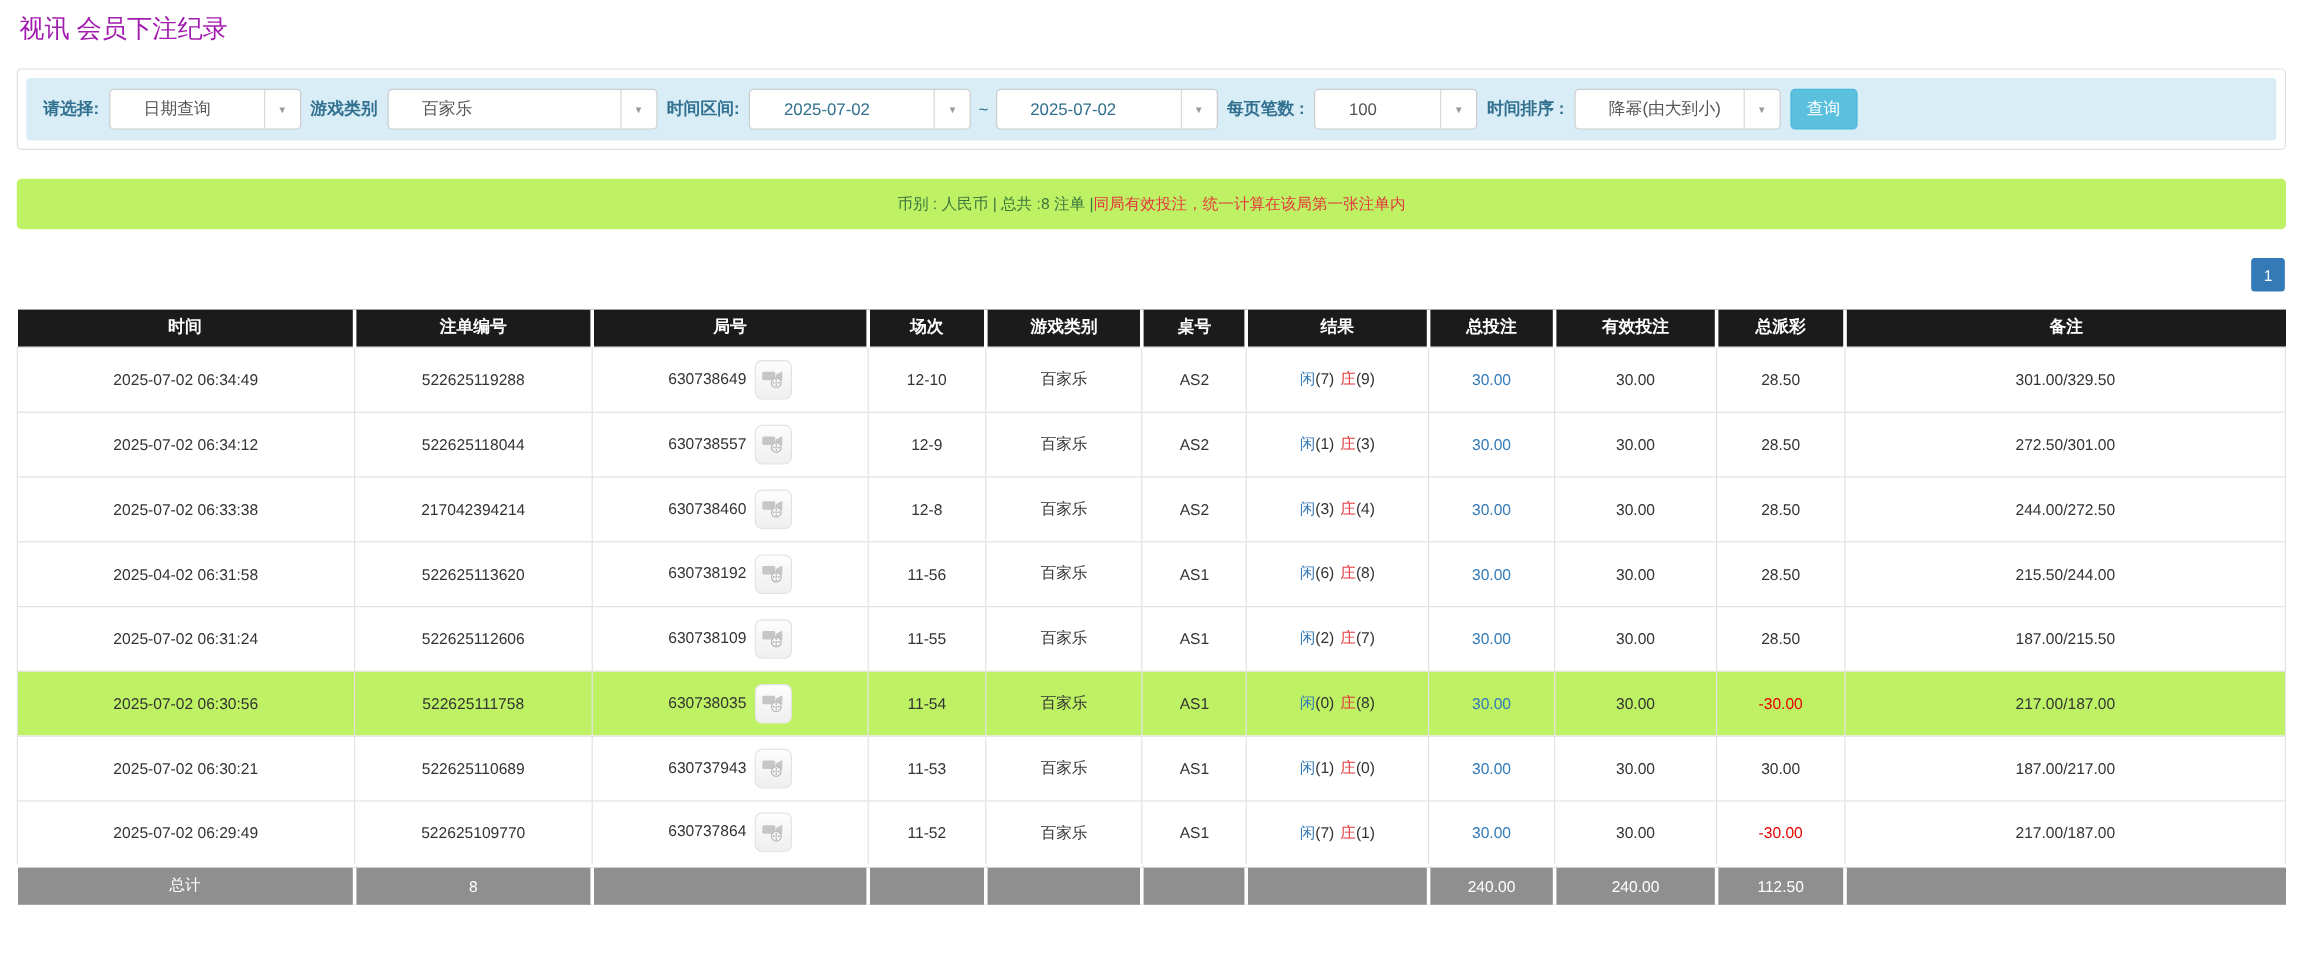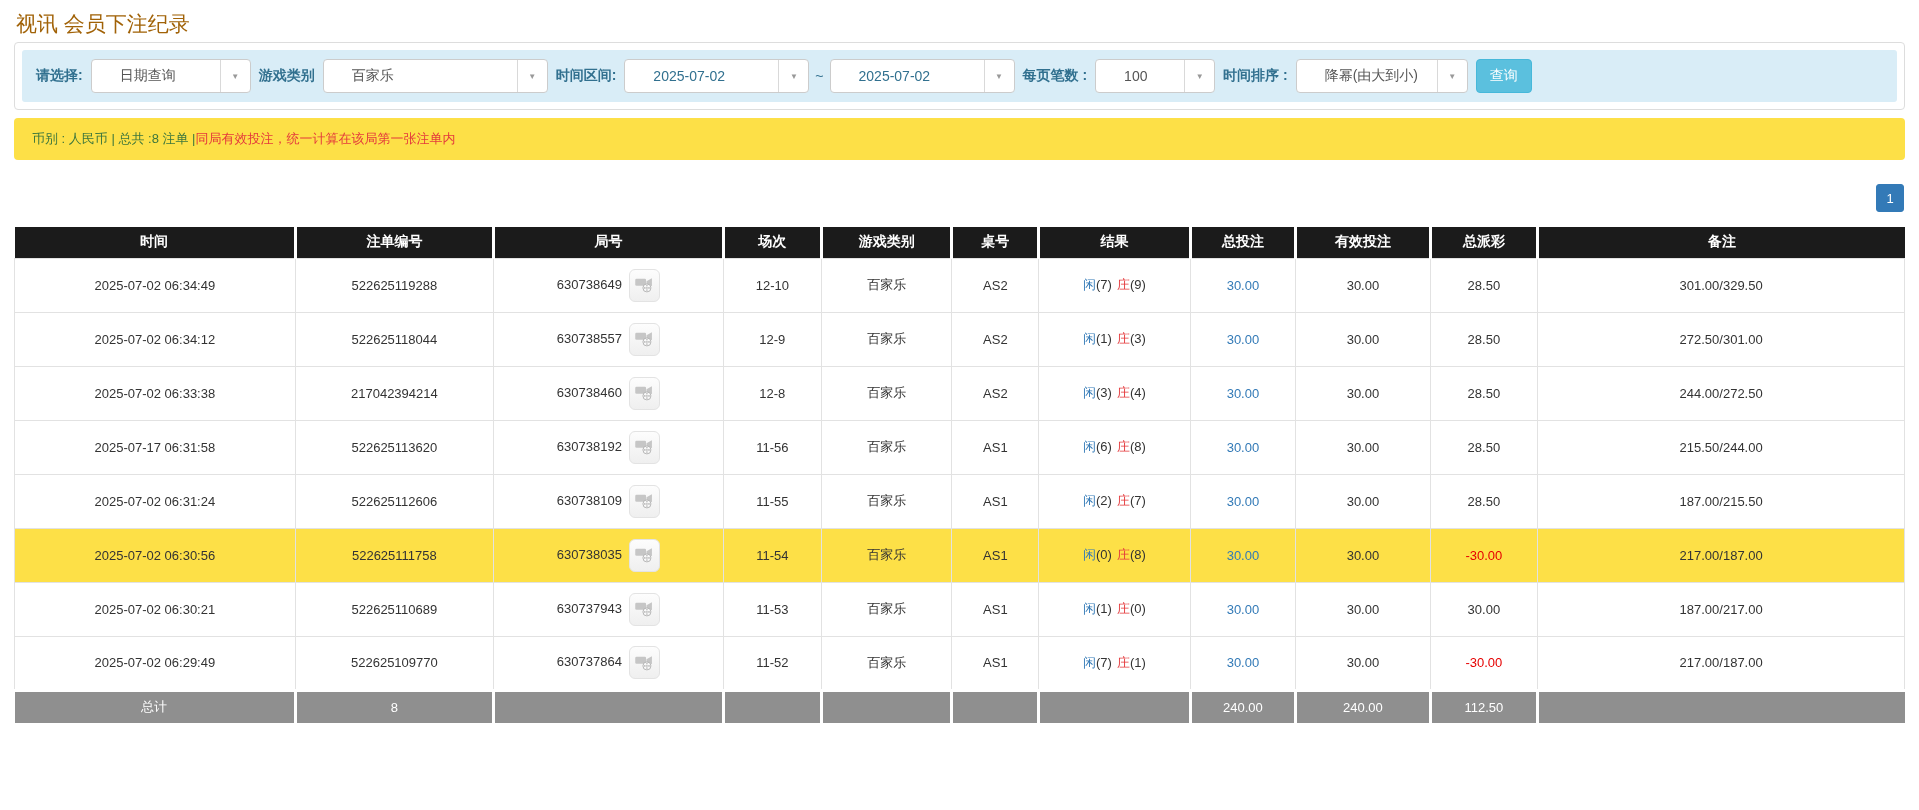--- a/index.html
+++ b/index.html
@@ -1,45 +1,45 @@
 <!DOCTYPE html>
 <html><head>
 <meta charset="utf-8">
 <style>
   * { box-sizing: border-box; }
   body {
     margin: 0; background: #fff; color: #333;
     font-family: "Liberation Sans", "DejaVu Sans", sans-serif;
     width: 1919px; height: 810px; padding: 6px 14px; overflow: hidden;
   }
-  .page-title { font-size: 21px; font-weight: 500; margin: 4px 0 4px 2px; color: #a16207; }
+  .page-title { font-size: 21px; font-weight: 500; margin: 4px 0 19px 2px; color: #a21caf; }
 
   .filter-wrap { border: 1px solid #ddd; border-radius: 4px; padding: 7px; }
   .filter-bar { background: #d9edf7; border-radius: 3px; padding: 9px 14px; display: flex; align-items: center; }
   .f-label { color: #31708f; font-weight: bold; font-size: 14px; margin: 0 8px; white-space: nowrap; }
   .f-label.first { margin-left: 0; }
   .sel { background: #fff; border: 1px solid #ccc; border-radius: 4px; height: 34px; display: flex; align-items: center; cursor: pointer; }
   .sel .val { flex: 1; padding: 0 28px; font-size: 14px; color: #555; white-space: nowrap; overflow: hidden; text-align: left; }
   .sel.date .val { color: #31708f; }
   .sel .caret { width: 30px; align-self: stretch; border-left: 1px solid #d9d9d9; display: flex; align-items: center; justify-content: center; color: #999; font-size: 8px; }
   .tilde { color: #31708f; font-size: 14px; margin: 0 6px; }
   .btn-search { background: #5bc0de; border: 1px solid #46b8da; color: #fff; font-size: 14px; border-radius: 4px; height: 34px; padding: 0 13px; margin-left: 8px; cursor: pointer; font-family: inherit; }
 
-  .info-bar { background: #fde047; border-radius: 4px; margin-top: 8px; padding: 12px 18px; display: flex; justify-content: flex-start; align-items: center; font-size: 13px; }
+  .info-bar { background: #bef264; border-radius: 4px; margin-top: 24px; padding: 12px 18px; display: flex; justify-content: center; align-items: center; font-size: 13px; }
   .info-left { color: #3c763d; }
   .info-right { color: #e4393c; }
 
   .pagination { display: flex; justify-content: flex-end; margin: 24px 1px 15px 0; }
   .page-btn { background: #337ab7; border: 1px solid #337ab7; color: #fff; font-size: 13px; min-width: 28px; height: 28px; border-radius: 3px; display: flex; align-items: center; justify-content: center; cursor: pointer; }
 
   table { width: 100%; border-collapse: collapse; table-layout: fixed; font-size: 13px; }
   thead th { background: #1b1b1b; color: #fff; font-weight: bold; height: 31px; font-size: 14px; border-left: 3px solid #fff; padding: 0 2px; }
   thead th.nb { border-left: none; }
   tbody td { height: 54px; text-align: center; border: 1px solid #e2e2e2; padding: 0 4px; color: #333; background: #fff; }
-  tr.hl td { background: #fde047; }
+  tr.hl td { background: #bef264; }
   .bet-link { color: #337ab7; text-decoration: none; cursor: pointer; }
   .player { color: #337ab7; }
   .banker { color: #e4393c; margin-left: 5px; }
   .score { color: #333; }
   td.neg { color: #e60000; }
   tfoot td { background: #8f8f8f; color: #fff; height: 33px; text-align: center; border-left: 3px solid #fff; border-top: 3px solid #fff; font-size: 13px; padding: 0 4px; }
   tfoot td.nb { border-left: none; }
 
   .video-btn { display: inline-flex; align-items: center; justify-content: center; width: 31px; height: 33px;
     border: 1px solid #e3e3e3; border-radius: 6px; background: linear-gradient(#fdfdfd, #efefef);
@@ -66,21 +66,21 @@
     <div class="sel date" style="width:185px">
       <span class="val">2025-07-02</span>
       <span class="caret">▼</span>
     </div>
     <span class="tilde">~</span>
     <div class="sel date" style="width:185px">
       <span class="val">2025-07-02</span>
       <span class="caret">▼</span>
     </div>
     <span class="f-label">每页笔数 :</span>
-    <div class="sel" style="width:120px">
+    <div class="sel" style="width:136px">
       <span class="val">100</span>
       <span class="caret">▼</span>
     </div>
     <span class="f-label">时间排序 :</span>
     <div class="sel" style="width:172px">
       <span class="val">降幂(由大到小)</span>
       <span class="caret">▼</span>
     </div>
     <button class="btn-search">查询</button>
   </div>
@@ -209,21 +209,21 @@
     <td>AS2</td>
     <td>
       <span class="player">闲</span><span class="score">(3)</span><span class="banker">庄</span><span class="score">(4)</span>
     </td>
     <td><a class="bet-link">30.00</a></td>
     <td>30.00</td>
     <td>28.50</td>
     <td>244.00/272.50</td>
   </tr>
       <tr>
-    <td>2025-07-17 06:31:58</td>
+    <td>2025-04-02 06:31:58</td>
     <td>522625113620</td>
     <td>
       <span>630738192</span><button class="video-btn">
             <span style="display:inline-flex">
               <svg width="20" height="20" viewBox="0 0 24 24">
                 <rect x="1.5" y="4.5" width="13" height="8.5" rx="1.5" fill="#c6c6c6"></rect>
                 <polygon points="15,7.5 21.5,4 21.5,13.5 15,10.5" fill="#c6c6c6"></polygon>
                 <circle cx="15.5" cy="15.5" r="4.8" fill="#fafafa" stroke="#b5b5b5" stroke-width="1.2"></circle>
                 <circle cx="15.5" cy="15.5" r="1" fill="#b5b5b5"></circle>
                 <circle cx="15.5" cy="12.9" r="1" fill="#b5b5b5"></circle>

